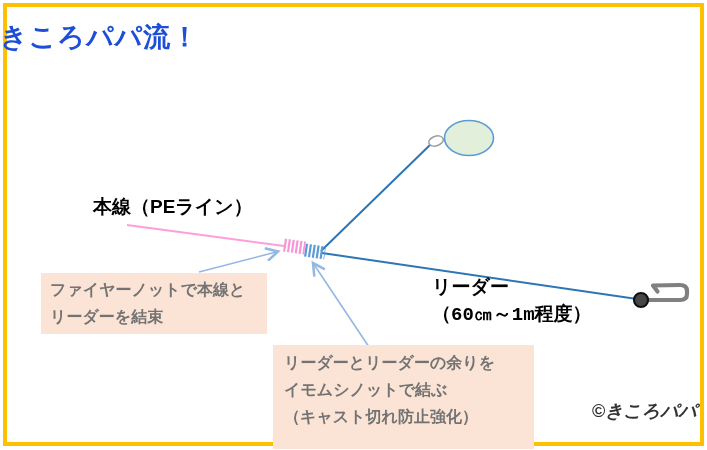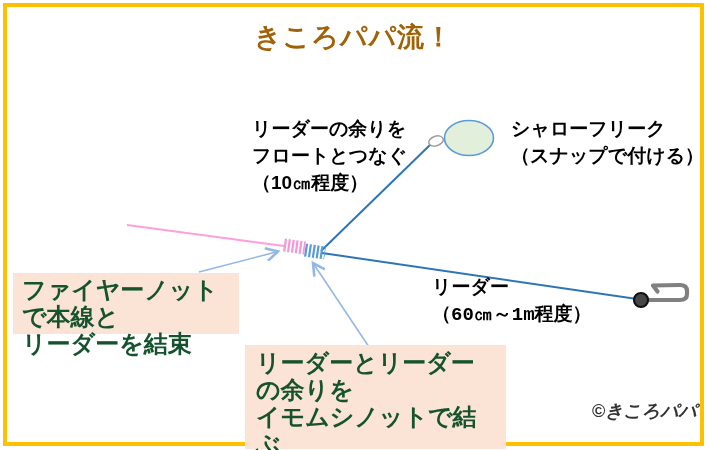--- a/index.html
+++ b/index.html
@@ -12,40 +12,40 @@
   }
   .frame{
     position:absolute;
     left:3px;top:3px;right:3px;bottom:4px;
     border:4px solid #FFC000;
     pointer-events:none;
   }
   .title{
     position:absolute;
     left:0;top:20px;width:707px;
-    text-align:center;
-    font-size:27px;font-weight:bold;color:#a16207;
+    font-size:27px;font-weight:bold;color:#1d4ed8;
     line-height:34px;
     letter-spacing:1px;
     font-family:Liberation Serif, serif;
   }
   .lbl{
     position:absolute;
     font-size:19px;font-weight:bold;color:#000;
     line-height:27px;
     white-space:pre-line;
   }
   .callout{
     position:absolute;
     background:#FBE3D5;
-    color:#14532d;
-    font-size:24px;font-weight:bold;
+    color:#737373;
+    font-size:16px;font-weight:bold;
     line-height:27px;
     white-space:pre-line;
     box-sizing:border-box;
+    margin-left:28px;
   }
   .copyright{
     position:absolute;
     left:575px;top:399px;width:122px;
     text-align:right;
     font-size:18px;font-weight:bold;color:#333;font-style:italic;
   }
   svg.diagram{position:absolute;left:0;top:0;}
 </style>
 </head>
@@ -81,27 +81,23 @@
 
     <ellipse cx="469" cy="138" rx="24.5" ry="17.5" fill="#E2EFDA" stroke="#5B9BD5" stroke-width="1.6"></ellipse>
 
     <path d="M646,300 L680,300 Q687,300 687,294 L687,291 Q687,285 680,285 L653,285.5 L657.5,291.5" fill="none" stroke="#808080" stroke-width="4.2" stroke-linejoin="round" stroke-linecap="round"></path>
     <circle cx="641" cy="300" r="7" fill="#474747" stroke="#111111" stroke-width="2.2"></circle>
 
     <line x1="199" y1="272" x2="278" y2="251.5" stroke="#93B8E4" stroke-width="1.6" marker-end="url(#arrowhead)"></line>
     <line x1="369" y1="347" x2="313" y2="263" stroke="#93B8E4" stroke-width="1.6" marker-end="url(#arrowhead)"></line>
   </svg>
 
-  <div class="lbl" style="left:252px;top:115px;">リーダーの余りを
-フロートとつなぐ
-（10㎝程度）</div>
 
-  <div class="lbl" style="left:511px;top:115px;">シャローフリーク
-（スナップで付ける）</div>
 
+  <div class="lbl" style="left:93px;top:193px;">本線（PEライン）</div>
 
   <div class="lbl" style="left:432px;top:275px;font-family:Liberation Mono, monospace;">リーダー
 （60㎝～1m程度）</div>
 
   <div class="callout" style="left:13px;top:273px;width:226px;height:61px;padding:3px 9px;">ファイヤーノットで本線と
 リーダーを結束</div>
 
   <div class="callout" style="left:245px;top:345px;width:261px;height:104px;padding:4px 11px;">リーダーとリーダーの余りを
 イモムシノットで結ぶ
 （キャスト切れ防止強化）</div>

